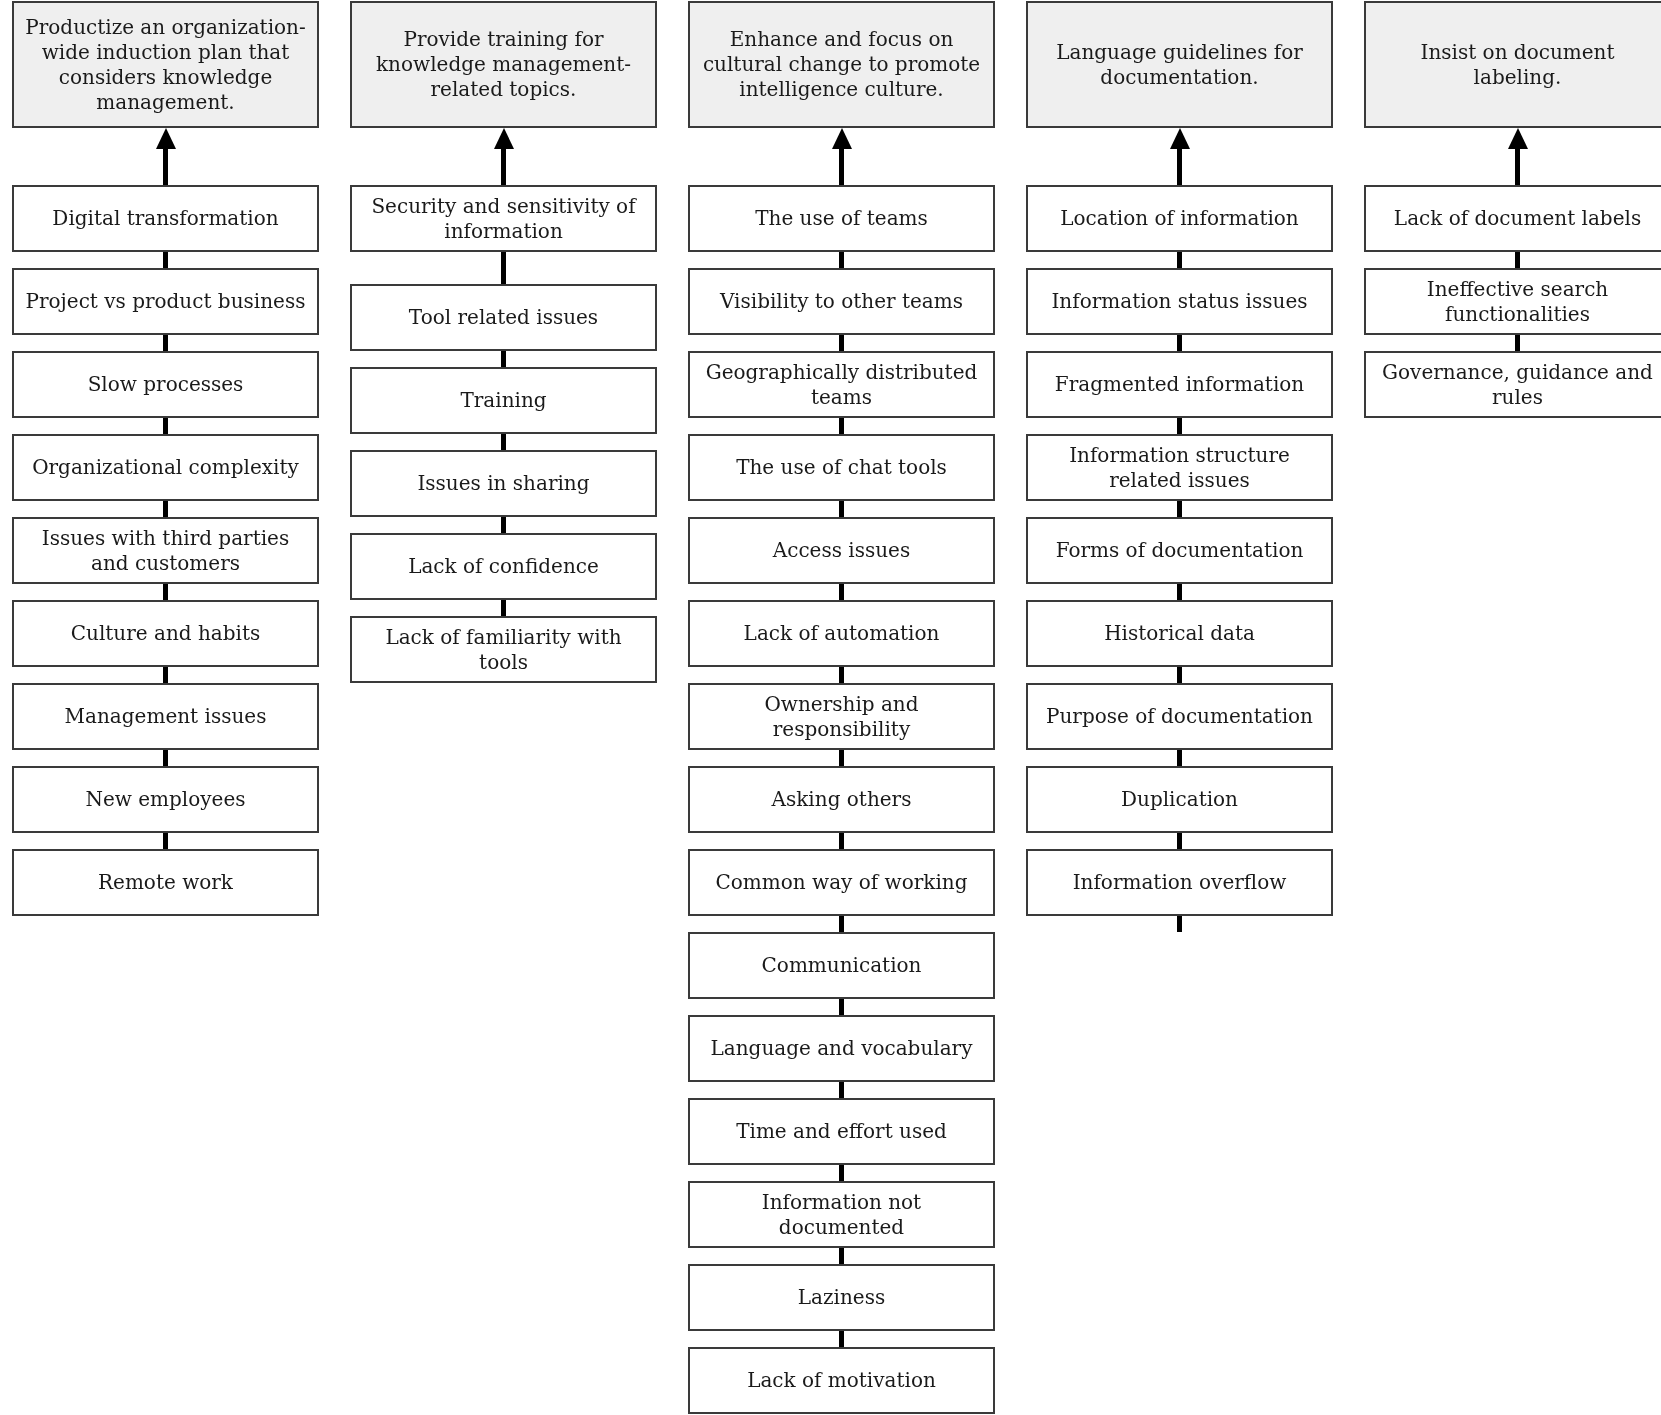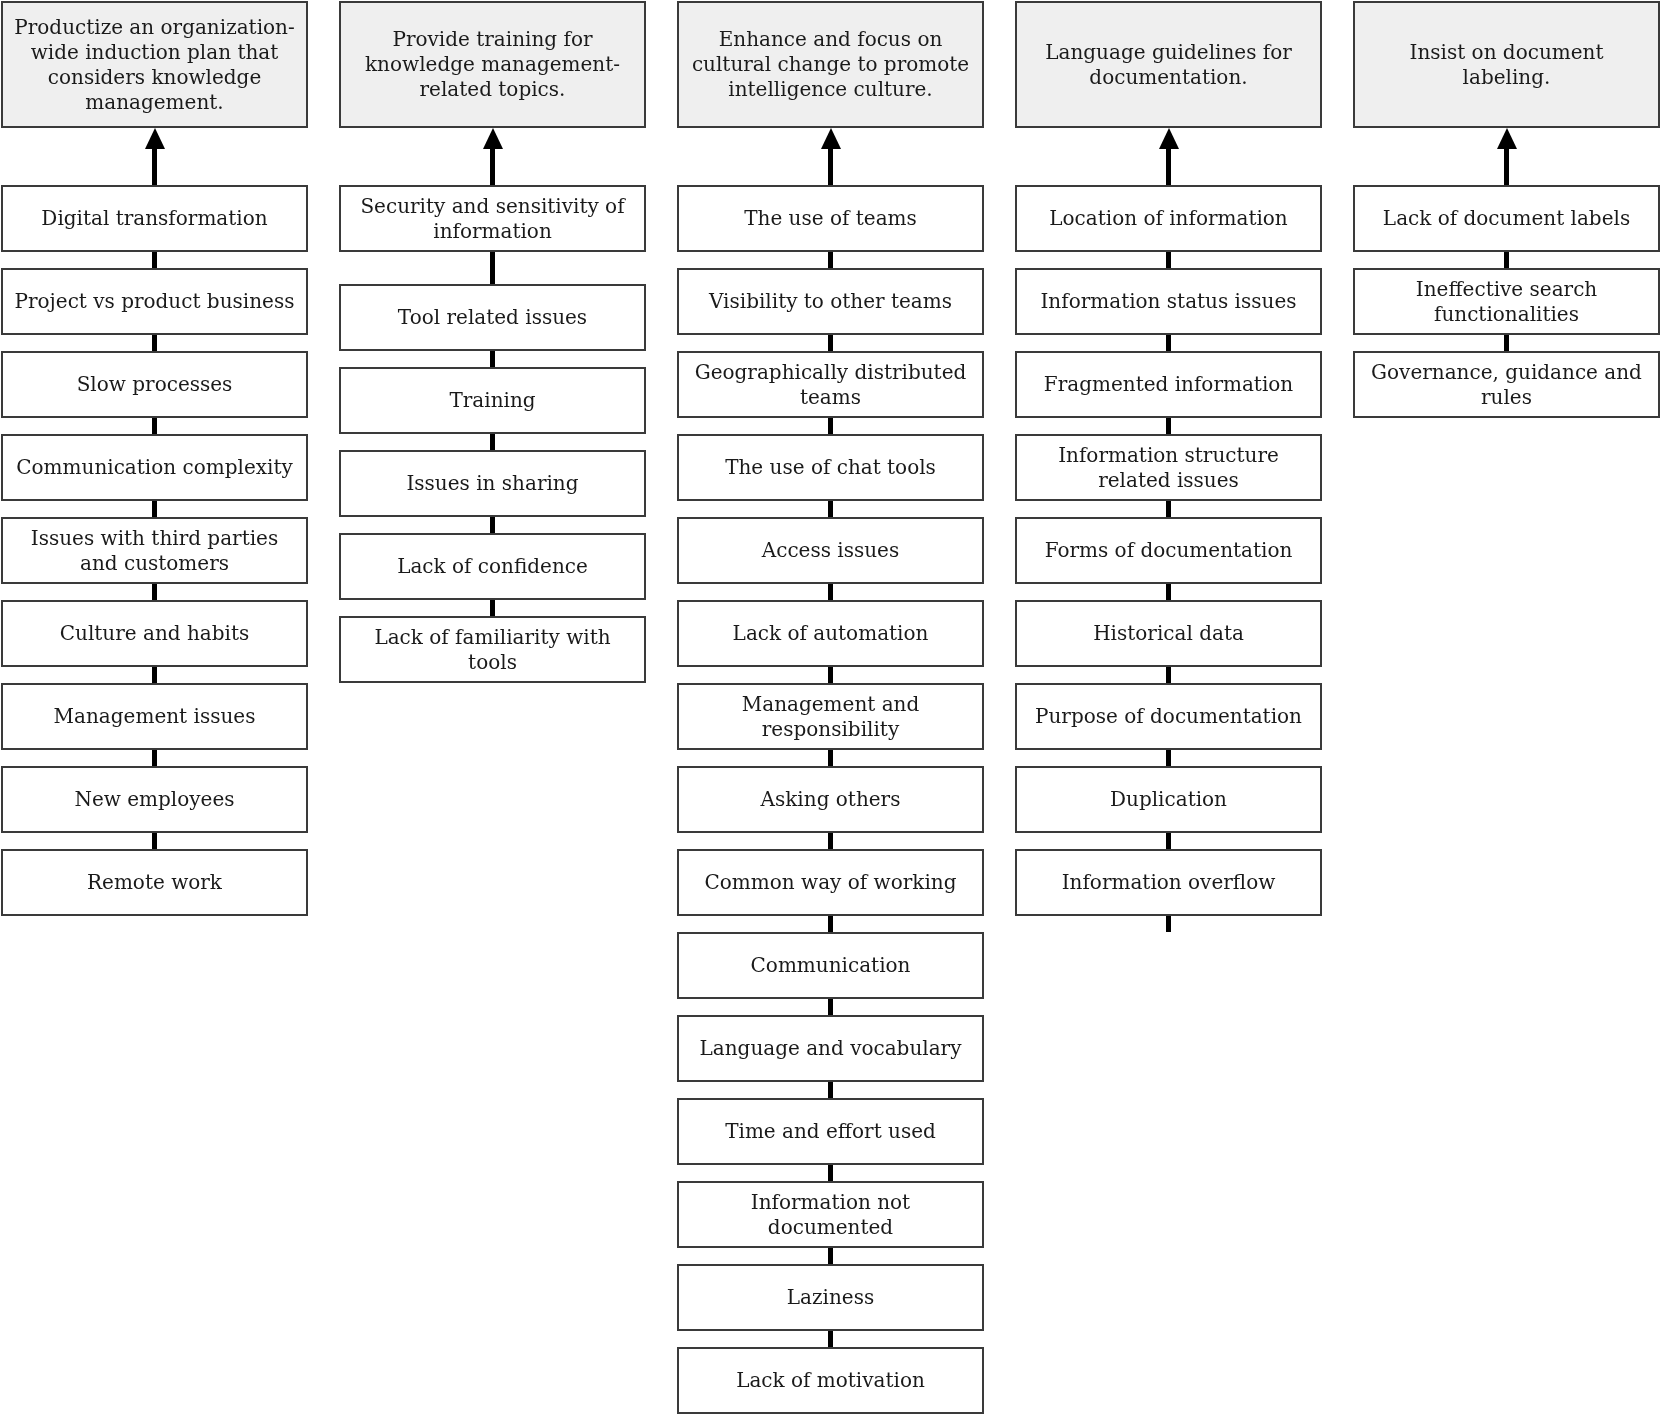--- a/index.html
+++ b/index.html
@@ -12,21 +12,21 @@
   }
   html,body{margin:0;padding:0;background:var(--bg);}
   body{
     width:1661px;height:1415px;overflow:hidden;
     font-family:"DejaVu Serif","Liberation Serif",serif;
     color:var(--text-color);
   }
   .diagram{
     box-sizing:border-box;
     width:1661px;height:1415px;
-    padding:1px 0 0 1px;
+    padding:1px 0 0 12px;
     display:flex;
     gap:31px;
     align-items:flex-start;
   }
   .column{
     width:307px;
     flex:0 0 307px;
     display:flex;
     flex-direction:column;
     align-items:center;
@@ -99,21 +99,21 @@
       <div class="arrow">
         <div class="arrow-shaft"></div>
         <div class="arrow-head"></div>
       </div>
       <div class="item">Digital transformation</div>
       <div class="connector"></div>
       <div class="item">Project vs product business</div>
       <div class="connector"></div>
       <div class="item">Slow processes</div>
       <div class="connector"></div>
-      <div class="item">Communication complexity</div>
+      <div class="item">Organizational complexity</div>
       <div class="connector"></div>
       <div class="item">Issues with third parties and customers</div>
       <div class="connector"></div>
       <div class="item">Culture and habits</div>
       <div class="connector"></div>
       <div class="item">Management issues</div>
       <div class="connector"></div>
       <div class="item">New employees</div>
       <div class="connector"></div>
       <div class="item">Remote work</div>
@@ -148,21 +148,21 @@
       <div class="item">Visibility to other teams</div>
       <div class="connector"></div>
       <div class="item">Geographically distributed teams</div>
       <div class="connector"></div>
       <div class="item">The use of chat tools</div>
       <div class="connector"></div>
       <div class="item">Access issues</div>
       <div class="connector"></div>
       <div class="item">Lack of automation</div>
       <div class="connector"></div>
-      <div class="item">Management and responsibility</div>
+      <div class="item">Ownership and responsibility</div>
       <div class="connector"></div>
       <div class="item">Asking others</div>
       <div class="connector"></div>
       <div class="item">Common way of working</div>
       <div class="connector"></div>
       <div class="item">Communication</div>
       <div class="connector"></div>
       <div class="item">Language and vocabulary</div>
       <div class="connector"></div>
       <div class="item">Time and effort used</div>

